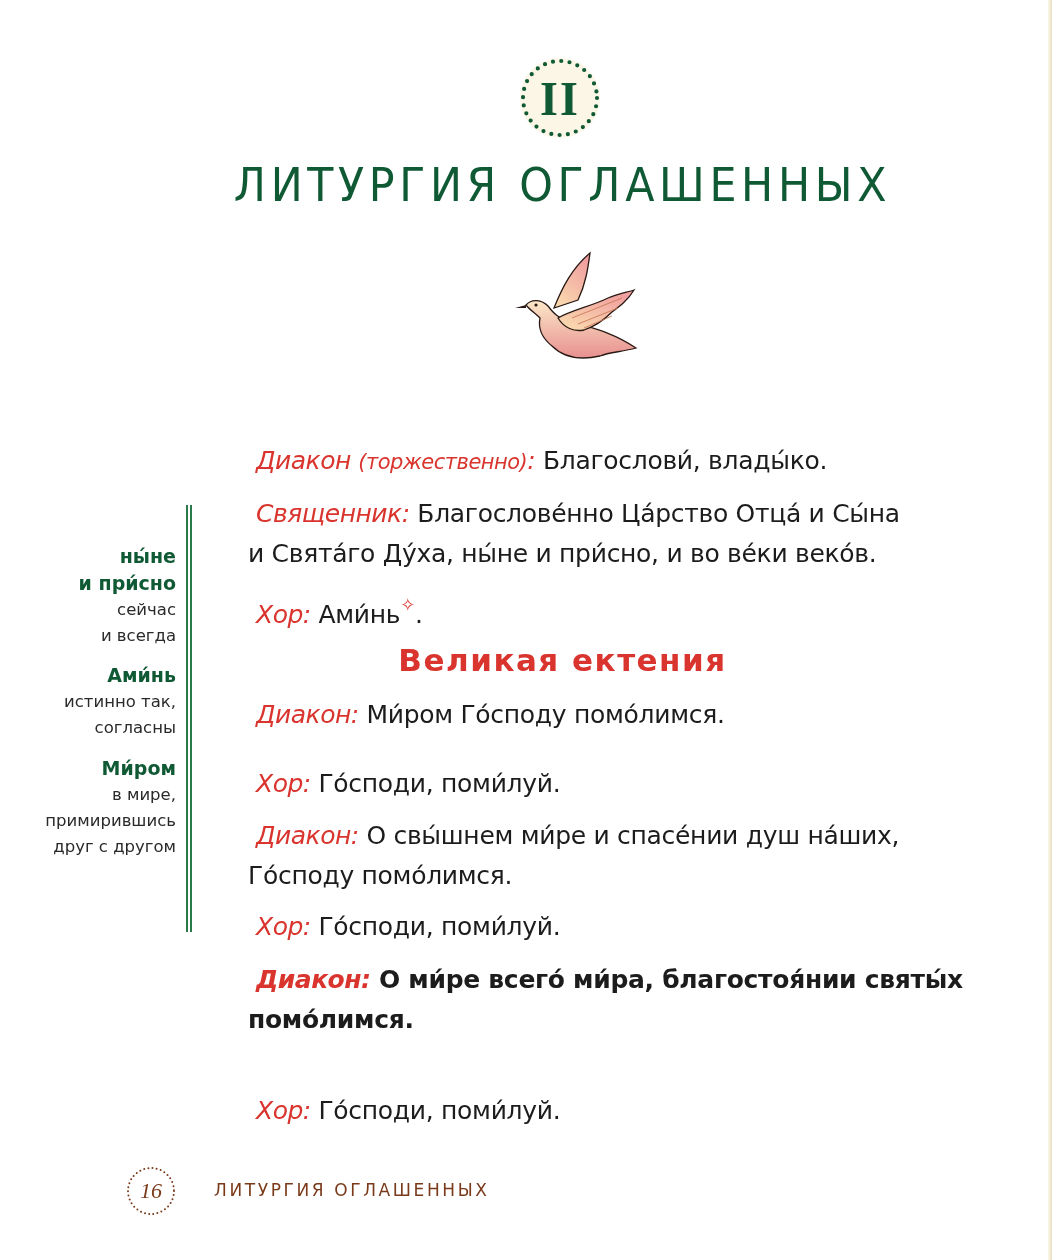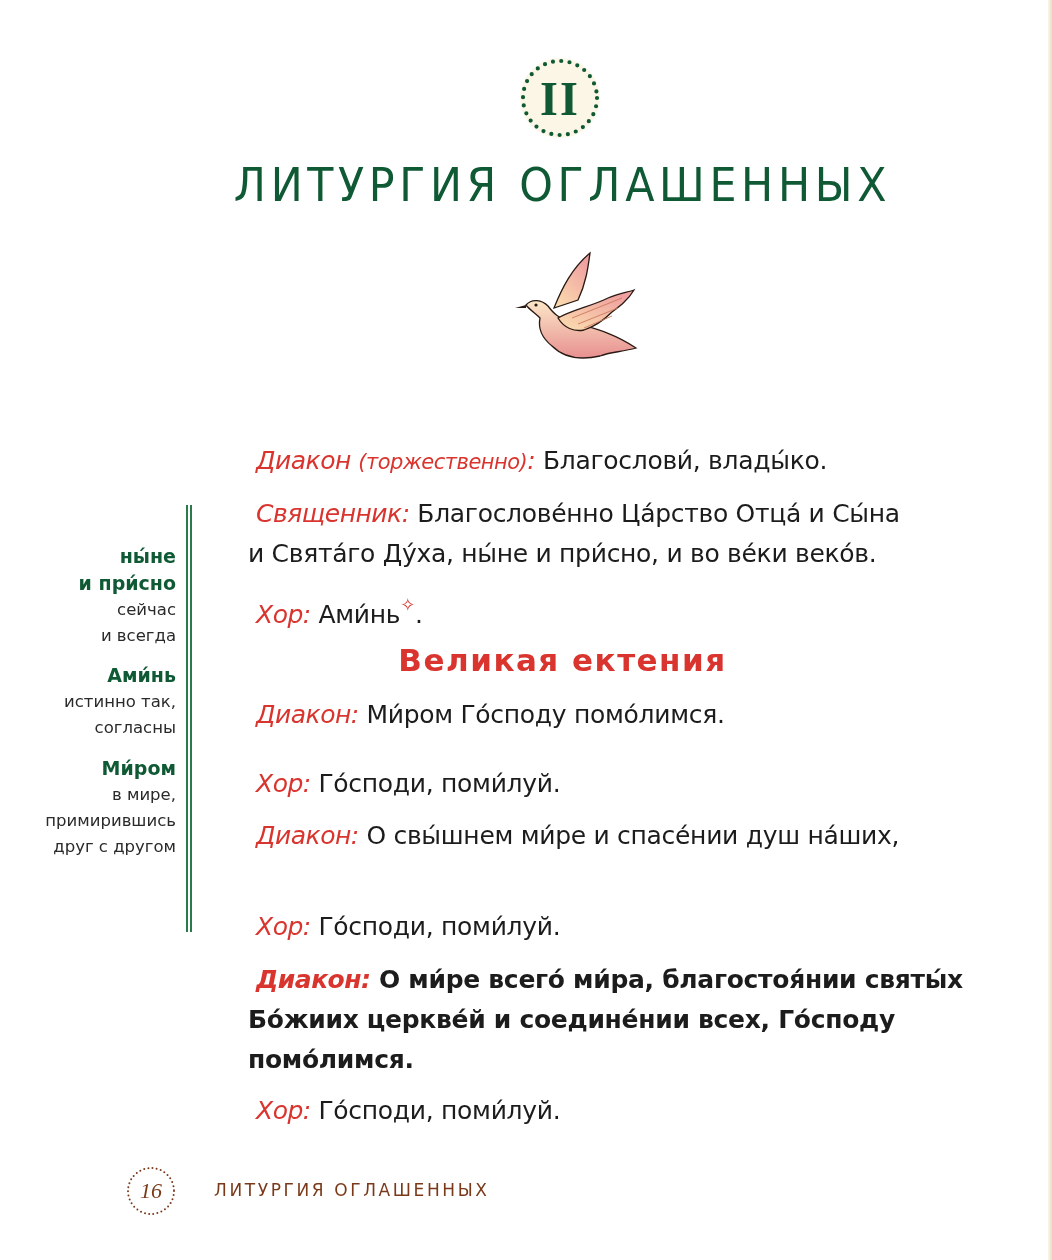--- a/index.html
+++ b/index.html
@@ -130,31 +130,31 @@
 </div>
 
 <div class="text-block" style="top:764px;">
   <span class="speaker"><span>Хор</span>:</span>
   <span>Го́споди, поми́луй.</span>
 </div>
 
 <div class="text-block" style="top:816px;">
   <span class="speaker"><span>Диакон</span>:</span>
   <span>О свы́шнем ми́ре и спасе́нии душ на́ших,</span>
+  <span class="cont">Го́споду помо́лимся.</span>
 </div>
 
 <div class="text-block" style="top:907px;">
   <span class="speaker"><span>Хор</span>:</span>
   <span>Го́споди, поми́луй.</span>
 </div>
 
 <div class="text-block" style="top:960px;font-weight:bold;">
   <span class="speaker"><span>Диакон</span>:</span>
   <span>О ми́ре всего́ ми́ра, благостоя́нии святы́х</span>
-  <span class="cont">Бо́жиих церкве́й и соедине́нии всех, Го́споду</span>
   <span class="cont">помо́лимся.</span>
 </div>
 
 <div class="text-block" style="top:1091px;">
   <span class="speaker"><span>Хор</span>:</span>
   <span>Го́споди, поми́луй.</span>
 </div>
 
 <div class="footer-page">
   <svg width="50" height="50" viewBox="0 0 50 50">

